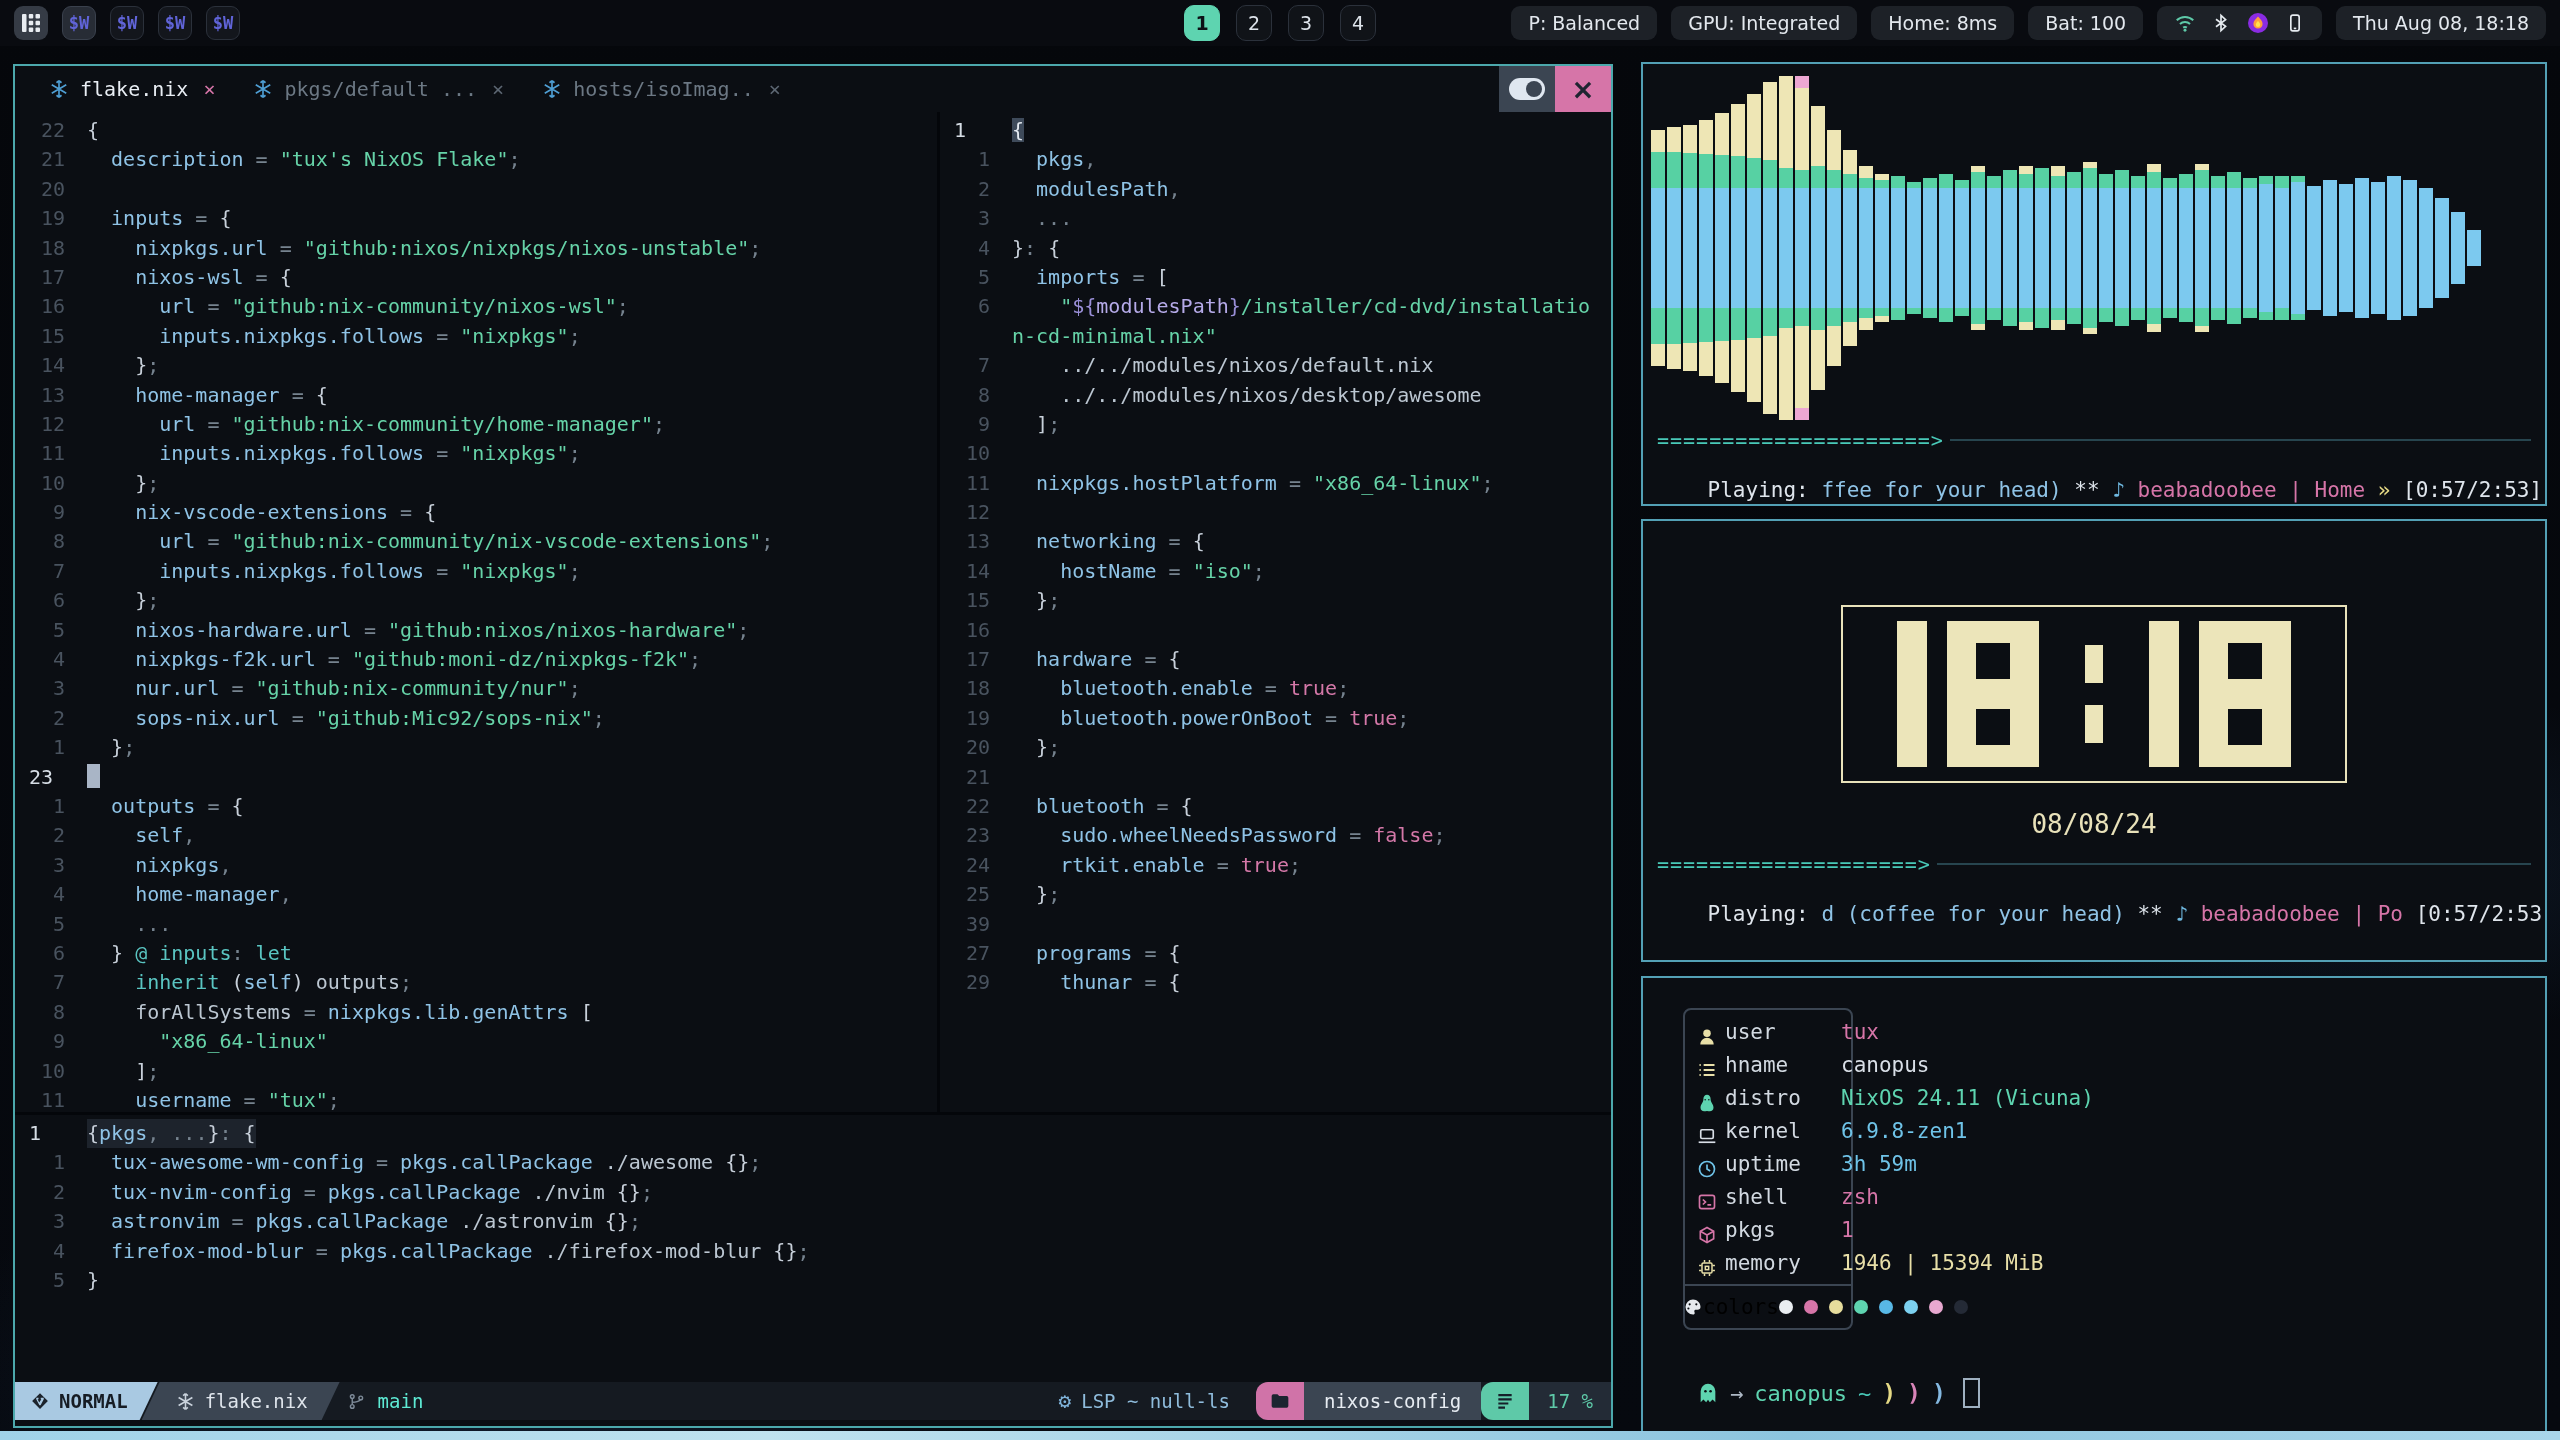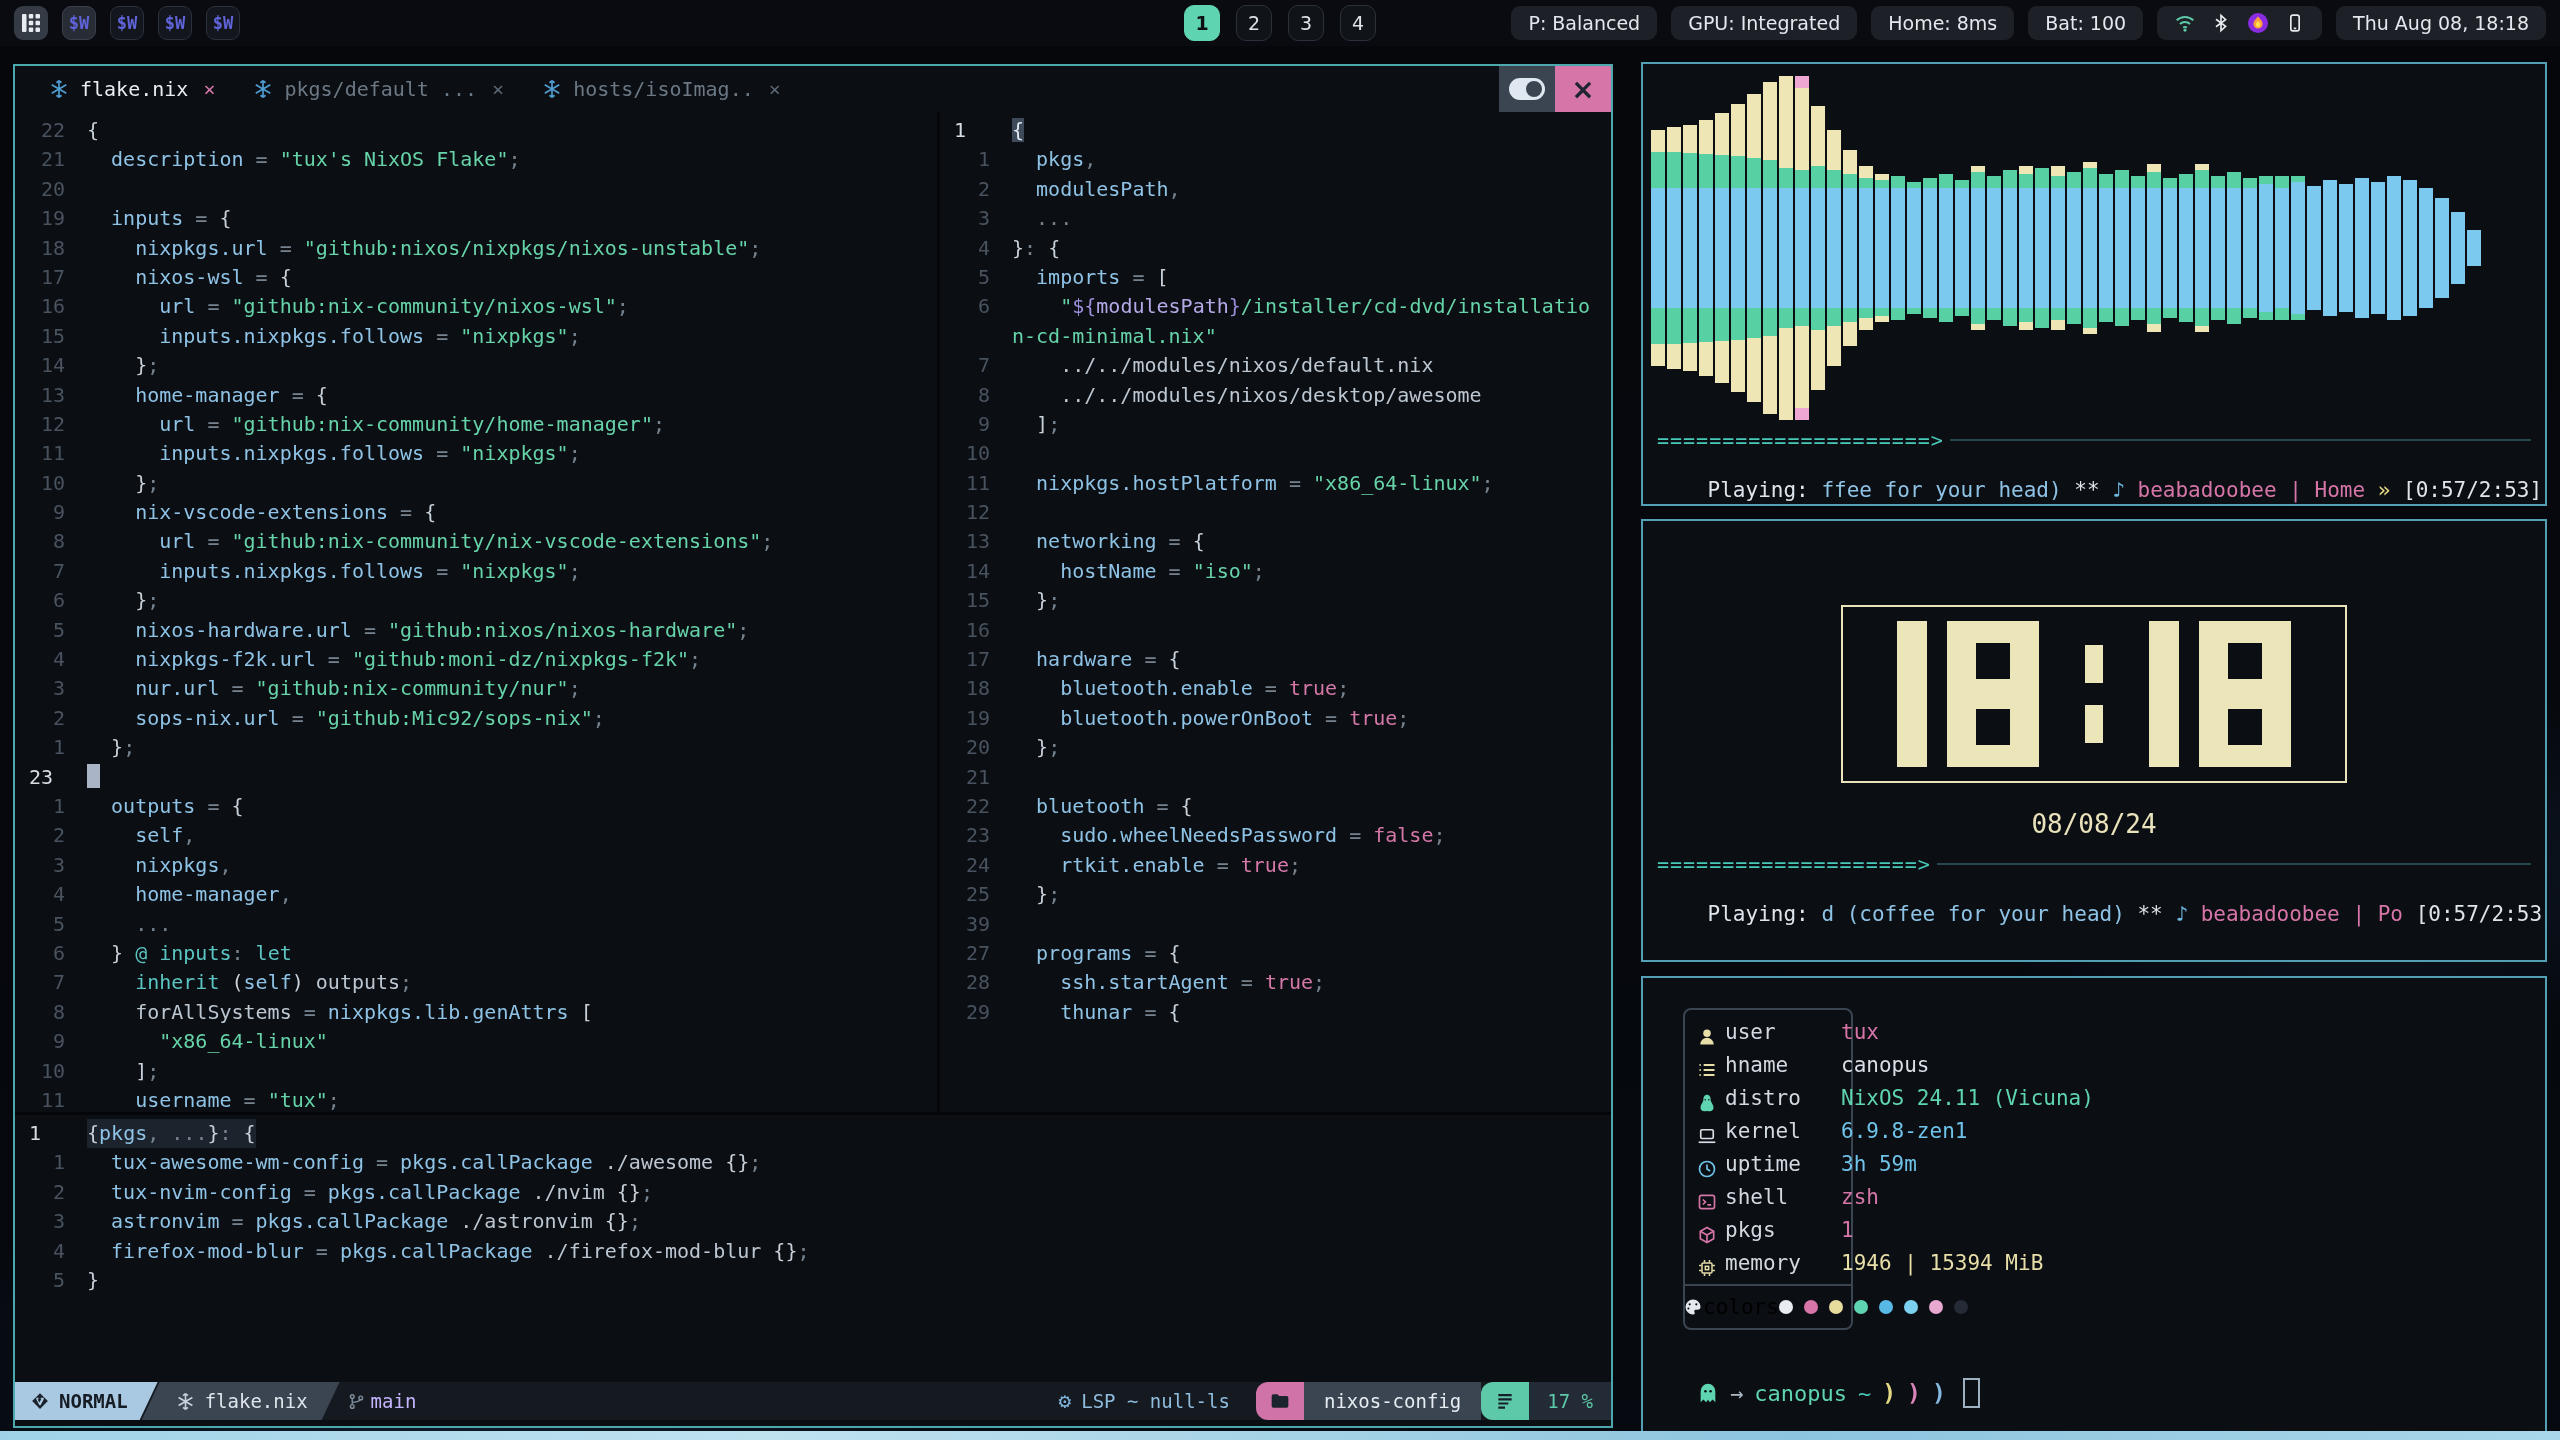--- a/index.html
+++ b/index.html
@@ -80,21 +80,21 @@
 
   #statusline { height:38px; flex:none; background:#151a21; display:flex; align-items:stretch;
     font-family:"DejaVu Sans Mono",monospace; font-size:19px; }
   #cmdline { height:8px; flex:none; }
   .sl-mode { background:#a9c9e2; color:#161c24; font-weight:bold; display:flex; align-items:center;
     gap:10px; padding:0 30px 0 16px;
     clip-path:polygon(0 0,100% 0,calc(100% - 18px) 100%,0 100%); }
   .sl-file { background:#3b4552; color:#dfe5ec; display:flex; align-items:center; gap:10px;
     margin-left:-16px; padding:0 32px 0 34px;
     clip-path:polygon(18px 0,100% 0,calc(100% - 18px) 100%,0 100%); }
-  .sl-branch { display:flex; align-items:center; gap:6px; color:#c4b5fd; margin-left:8px; }
+  .sl-branch { display:flex; align-items:center; gap:13px; color:#5eead4; margin-left:8px; }
   .sl-right { margin-left:auto; display:flex; align-items:stretch; }
   .sl-lsp { display:flex; align-items:center; gap:10px; color:#8fbcdc; margin-right:26px; }
   .sl-gear { color:#7fb3da; font-size:21px; }
   .seg-folder { width:48px; background:#d073a8; border-radius:12px 0 0 12px; display:flex;
     align-items:center; justify-content:center; }
   .seg-project { background:#3b4552; color:#e7ecf2; display:flex; align-items:center; padding:0 20px; }
   .seg-list { width:48px; background:#5ec9a8; border-radius:12px 0 0 12px; display:flex;
     align-items:center; justify-content:center; margin-left:0; }
   .seg-pct { background:#232b36; color:#5ec9a8; display:flex; align-items:center; padding:0 18px; }
 
@@ -338,21 +338,20 @@
         <div class="row"><span class="gut">18</span><span class="code"><span class="c-id">    bluetooth.enable</span><span class="c-op"> = </span><span class="c-bool">true</span><span class="c-op">;</span></span></div>
         <div class="row"><span class="gut">19</span><span class="code"><span class="c-id">    bluetooth.powerOnBoot</span><span class="c-op"> = </span><span class="c-bool">true</span><span class="c-op">;</span></span></div>
         <div class="row"><span class="gut">20</span><span class="code"><span class="c-p">  }</span><span class="c-op">;</span></span></div>
         <div class="row"><span class="gut">21</span><span class="code"></span></div>
         <div class="row"><span class="gut">22</span><span class="code"><span class="c-id">  bluetooth</span><span class="c-op"> = </span><span class="c-p">{</span></span></div>
         <div class="row"><span class="gut">23</span><span class="code"><span class="c-id">    sudo.wheelNeedsPassword</span><span class="c-op"> = </span><span class="c-bool">false</span><span class="c-op">;</span></span></div>
         <div class="row"><span class="gut">24</span><span class="code"><span class="c-id">    rtkit.enable</span><span class="c-op"> = </span><span class="c-bool">true</span><span class="c-op">;</span></span></div>
         <div class="row"><span class="gut">25</span><span class="code"><span class="c-p">  }</span><span class="c-op">;</span></span></div>
         <div class="row"><span class="gut">39</span><span class="code"></span></div>
         <div class="row"><span class="gut">27</span><span class="code"><span class="c-id">  programs</span><span class="c-op"> = </span><span class="c-p">{</span></span></div>
-        <div class="row"><span class="gut">28</span><span class="code"><span class="c-id">    ssh.startAgent</span><span class="c-op"> = </span><span class="c-bool">true</span><span class="c-op">;</span></span></div>
         <div class="row"><span class="gut">29</span><span class="code"><span class="c-id">    thunar</span><span class="c-op"> = </span><span class="c-p">{</span></span></div>
       </div>
   </div>
   <div class="hdiv"></div>
   <div id="bottom-pane">
       <div class="row"><span class="gut cur">1</span><span class="code hl"><span class="c-p">{</span><span class="c-id">pkgs</span><span class="c-op">, </span><span class="c-op">...</span><span class="c-p">}</span><span class="c-op">: </span><span class="c-p">{</span></span></div>
       <div class="row"><span class="gut">1</span><span class="code"><span class="c-id">  tux-awesome-wm-config</span><span class="c-op"> = </span><span class="c-id">pkgs.callPackage</span><span class="c-w"> ./awesome </span><span class="c-p">{}</span><span class="c-op">;</span></span></div>
       <div class="row"><span class="gut">2</span><span class="code"><span class="c-id">  tux-nvim-config</span><span class="c-op"> = </span><span class="c-id">pkgs.callPackage</span><span class="c-w"> ./nvim </span><span class="c-p">{}</span><span class="c-op">;</span></span></div>
       <div class="row"><span class="gut">3</span><span class="code"><span class="c-id">  astronvim</span><span class="c-op"> = </span><span class="c-id">pkgs.callPackage</span><span class="c-w"> ./astronvim </span><span class="c-p">{}</span><span class="c-op">;</span></span></div>
       <div class="row"><span class="gut">4</span><span class="code"><span class="c-id">  firefox-mod-blur</span><span class="c-op"> = </span><span class="c-id">pkgs.callPackage</span><span class="c-w"> ./firefox-mod-blur </span><span class="c-p">{}</span><span class="c-op">;</span></span></div>

